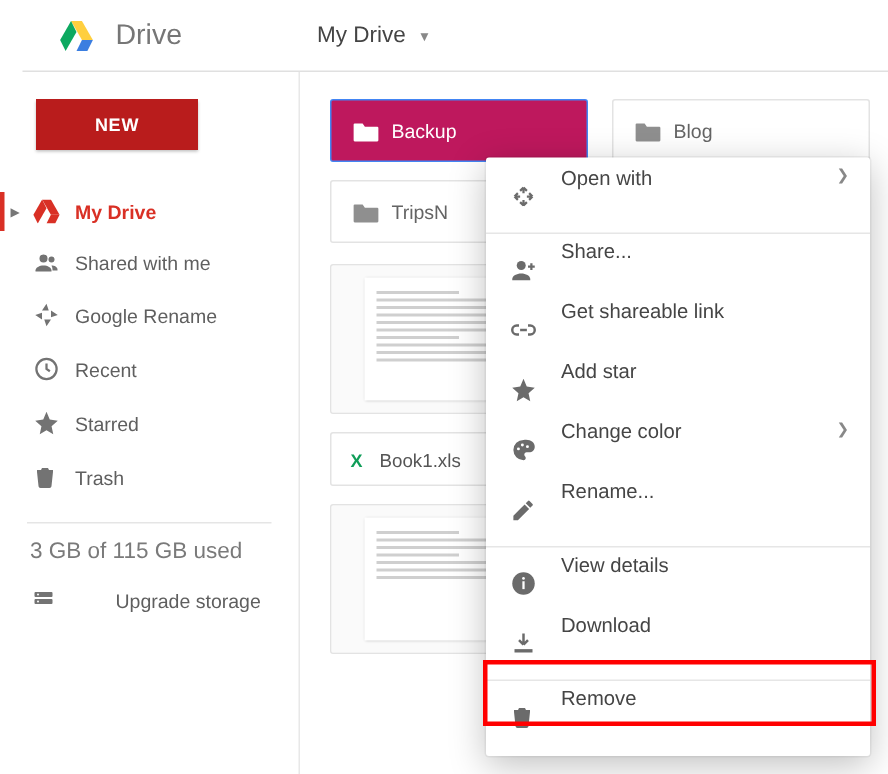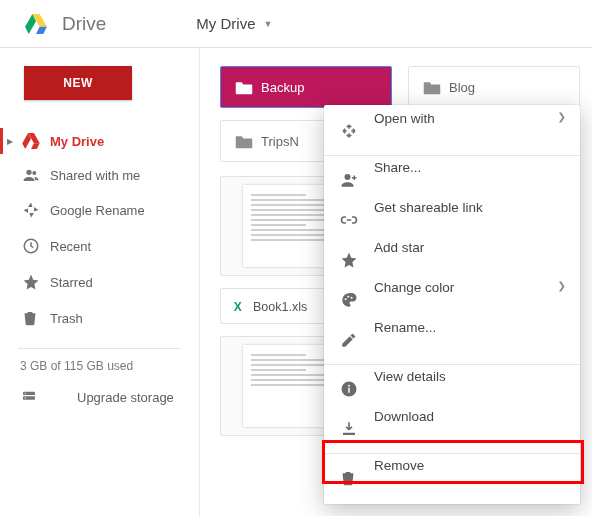--- a/index.html
+++ b/index.html
@@ -1,40 +1,40 @@
 <!DOCTYPE html>
 <html><head>
   <meta charset="utf-8">
   <style>
     * { margin: 0; padding: 0; box-sizing: border-box; font-family: Arial, "Helvetica Neue", sans-serif; }
     body { width: 592px; height: 516px; background: #fff; overflow: hidden; position: relative; }
 
     
-    .header { height: 48px; border-bottom: 1px solid #e0e0e0; display: flex; align-items: center; padding: 0 16px; }
+    .header { height: 48px; border-bottom: 1px solid #e0e0e0; display: flex; align-items: center; padding: 0 16px; margin-left: 15px; }
     .logo-wrap { width: 40px; display: flex; align-items: center; justify-content: center; }
     .brand-title { font-size: 19px; color: #767676; margin-left: 6px; }
     .breadcrumb { margin-left: 90px; display: flex; align-items: center; cursor: pointer; }
     .breadcrumb-label { font-size: 15px; color: #444; font-weight: 500; }
     .breadcrumb .arrow { margin-left: 8px; color: #888; font-size: 9px; }
 
     .content { display: flex; height: calc(100% - 48px); }
 
     
     .sidebar { width: 200px; border-right: 1px solid #e8e8e8; padding-top: 18px; display: flex; flex-direction: column; }
     .new-btn { background: #b91c1c; color: #fff; font-weight: 700; font-size: 12px; width: 108px; height: 34px; margin: 0 0 24px 24px; display: flex; align-items: center; justify-content: center; letter-spacing: 0.5px; cursor: pointer; box-shadow: 0 1px 2px rgba(0,0,0,0.25); }
     .nav-list { list-style: none; }
     .nav-item { display: flex; align-items: center; padding: 9px 0 9px 22px; cursor: pointer; position: relative; }
     .nav-item .icon-slot { width: 28px; display: flex; color: #737373; }
     .nav-item .label { font-size: 13px; color: #5f5f5f; }
     .nav-item.active .label { color: #d93025; font-weight: 600; }
     .nav-item.active .icon-slot { color: #d93025; }
     .nav-item.active::before { content: ""; position: absolute; left: 0; top: 4px; bottom: 4px; width: 3px; background: #d93025; }
     .nav-item.active .expand { position: absolute; left: 7px; font-size: 8px; color: #777; }
     .divider { height: 1px; background: #e5e5e5; margin: 12px 18px 10px 18px; }
-    .storage { font-size: 12px; color: #7a7a7a; padding: 0 0 8px 20px; }
+    .storage { font-size: 15px; color: #7a7a7a; padding: 0 0 8px 20px; }
     .upgrade { display: flex; align-items: center; padding: 8px 0 8px 20px; cursor: pointer; }
     .upgrade .icon-slot { width: 28px; color: #737373; }
     .upgrade .label { font-size: 13px; color: #5f5f5f; margin-left: 29px; }
 
     
     .main { flex: 1; padding: 18px 12px 12px 20px; position: relative; overflow: hidden; }
     .folder-grid { display: grid; grid-template-columns: 1fr 1fr; gap: 12px 16px; }
     .folder-tile { border: 1px solid #e3e3e3; border-radius: 2px; height: 42px; display: flex; align-items: center; padding: 0 14px; cursor: pointer; }
     .folder-tile .ficon { color: #8f8f8f; width: 26px; }
     .folder-tile .ftext { font-size: 13px; color: #646464; white-space: nowrap; overflow: hidden; }

